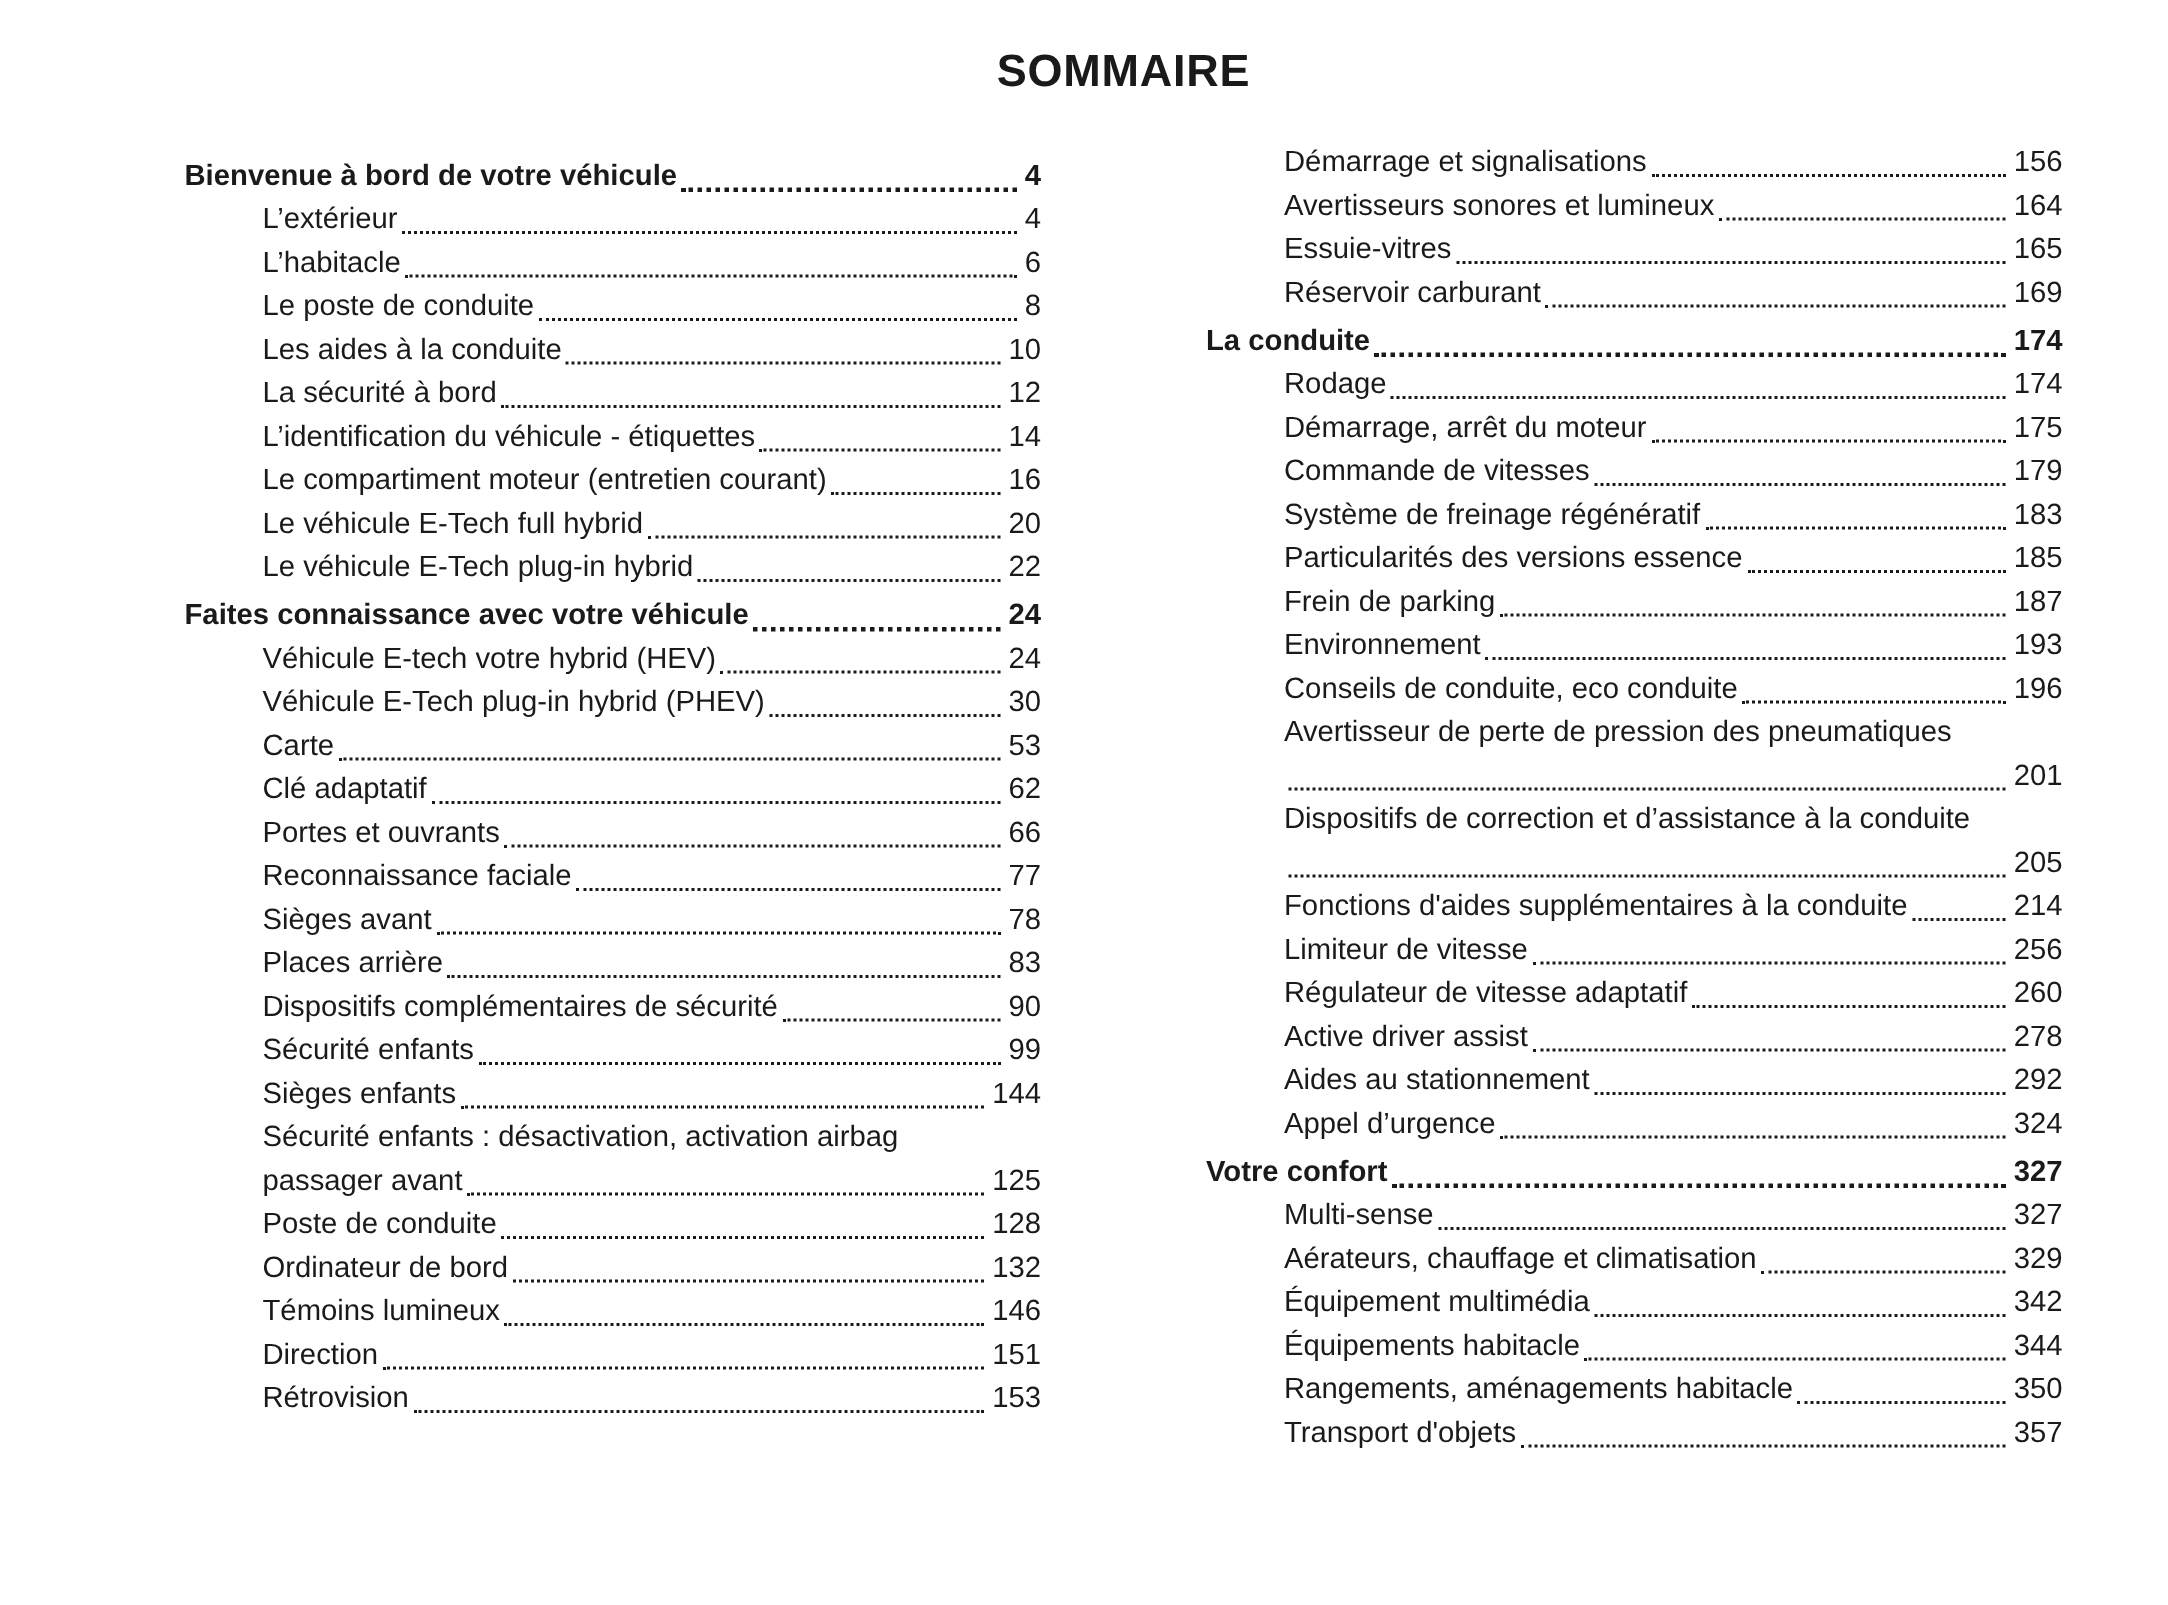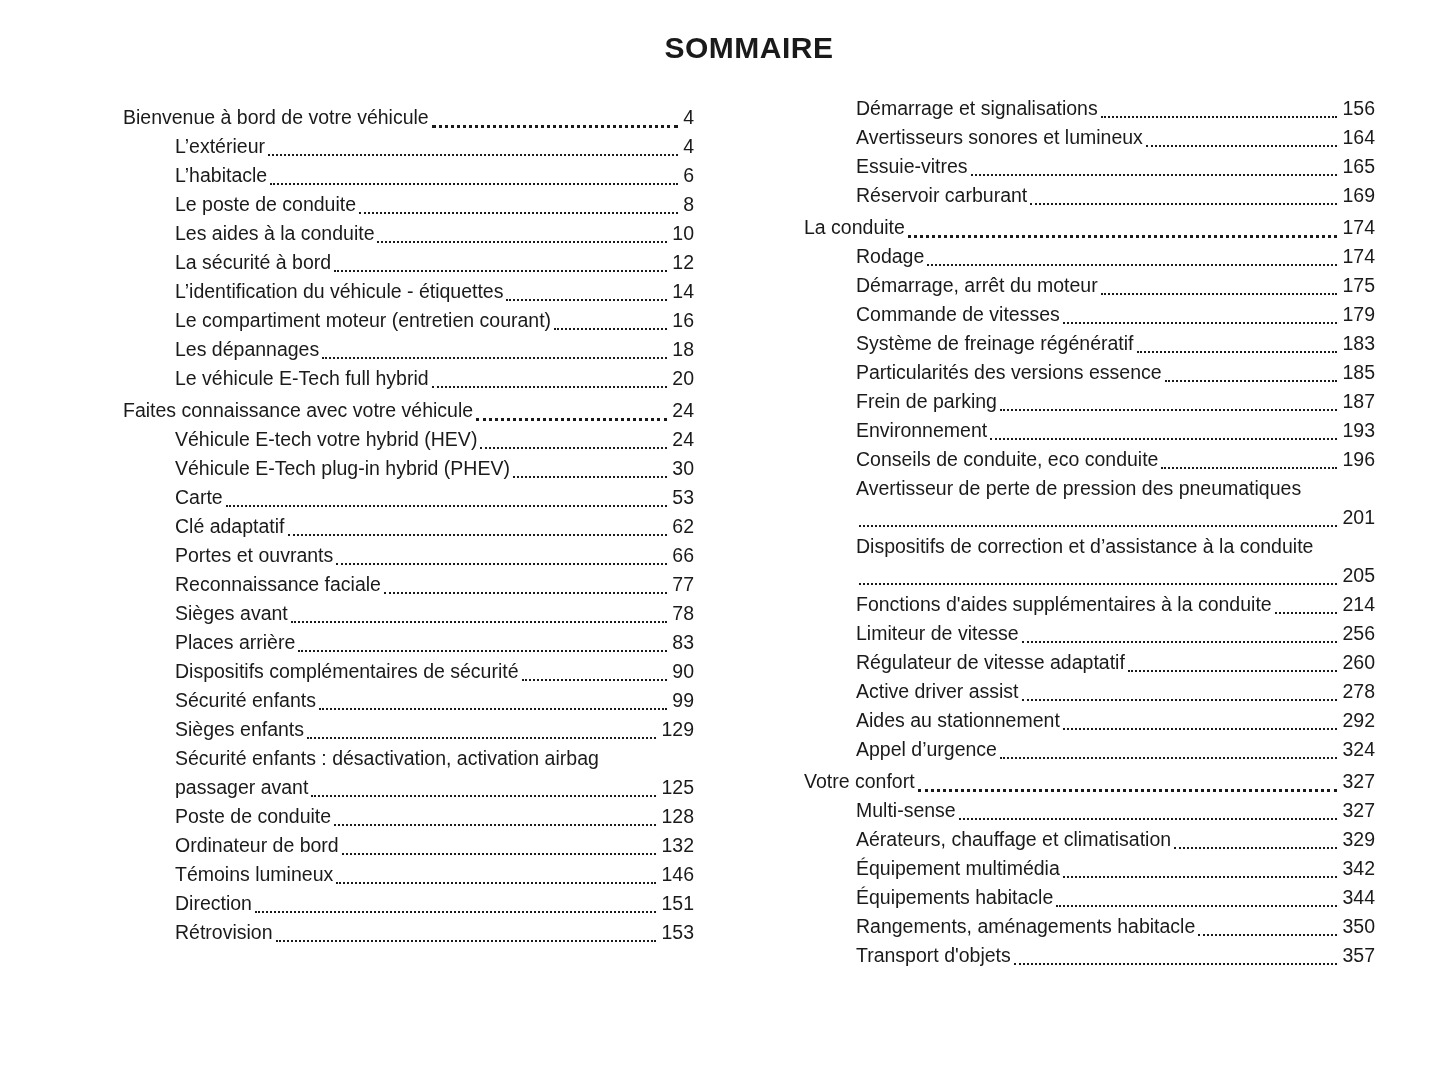--- a/index.html
+++ b/index.html
@@ -27,21 +27,21 @@
     gap: 110px;
     margin-top: 28px;
   }
   .col { flex: 1 1 0; min-width: 0; }
   .col-left { margin-top: 6px; }
   .toc-row {
     font-size: 19.5px;
     line-height: 29px;
   }
   .toc-row.item { padding-left: 52px; }
-  .toc-row.section { font-weight: 400; margin-top: 3px; }
+  .toc-row.section { font-weight: 700; margin-top: 3px; }
   .line { display: flex; align-items: baseline; }
   .lbl { white-space: nowrap; }
   .dots {
     flex: 1 1 auto;
     min-width: 10px;
     align-self: stretch;
     position: relative;
   }
   .dots::after {
     content: "";
@@ -112,32 +112,32 @@
         </div>
         <div class="toc-row item">
           <div class="line">
             <span class="lbl">Le compartiment moteur (entretien courant)</span>
             <span class="dots"></span>
             <span class="pg">16</span>
           </div>
         </div>
         <div class="toc-row item">
           <div class="line">
-            <span class="lbl">Les dépannages</span>
-            <span class="dots"></span>
-            <span class="pg">18</span>
-          </div>
-        </div>
-        <div class="toc-row item">
-          <div class="line">
             <span class="lbl">Le véhicule E-Tech full hybrid</span>
             <span class="dots"></span>
             <span class="pg">20</span>
           </div>
         </div>
+        <div class="toc-row item">
+          <div class="line">
+            <span class="lbl">Le véhicule E-Tech plug-in hybrid</span>
+            <span class="dots"></span>
+            <span class="pg">22</span>
+          </div>
+        </div>
         <div class="toc-row section">
           <div class="line">
             <span class="lbl">Faites connaissance avec votre véhicule</span>
             <span class="dots"></span>
             <span class="pg">24</span>
           </div>
         </div>
         <div class="toc-row item">
           <div class="line">
             <span class="lbl">Véhicule E-tech votre hybrid (HEV)</span>
@@ -205,21 +205,21 @@
           <div class="line">
             <span class="lbl">Sécurité enfants</span>
             <span class="dots"></span>
             <span class="pg">99</span>
           </div>
         </div>
         <div class="toc-row item">
           <div class="line">
             <span class="lbl">Sièges enfants</span>
             <span class="dots"></span>
-            <span class="pg">129</span>
+            <span class="pg">144</span>
           </div>
         </div>
         <div class="toc-row item">
           <div class="line">
             <span class="lbl">Sécurité enfants : désactivation, activation airbag</span>
           </div>
           <div class="line">
             <span class="lbl">passager avant</span>
             <span class="dots"></span>
             <span class="pg">125</span>

